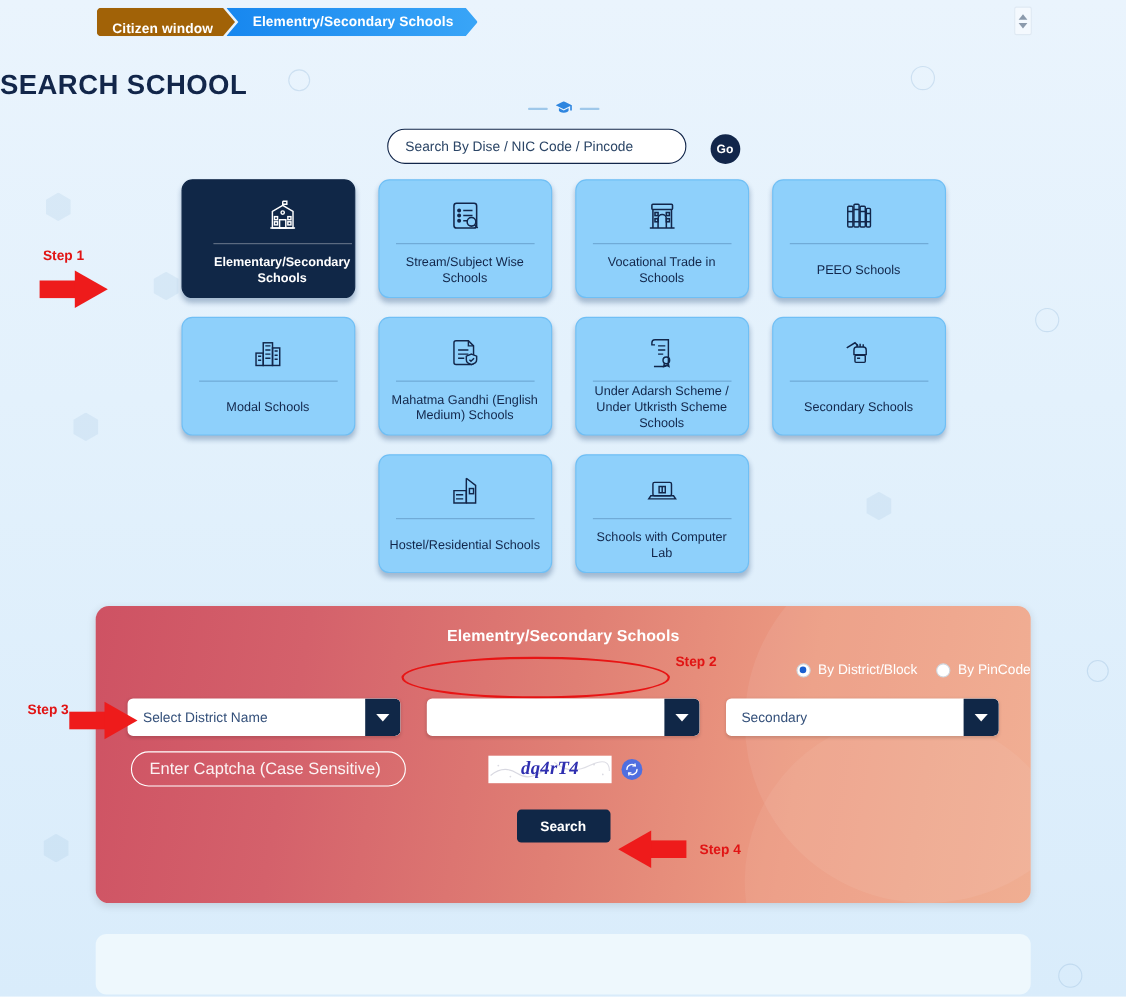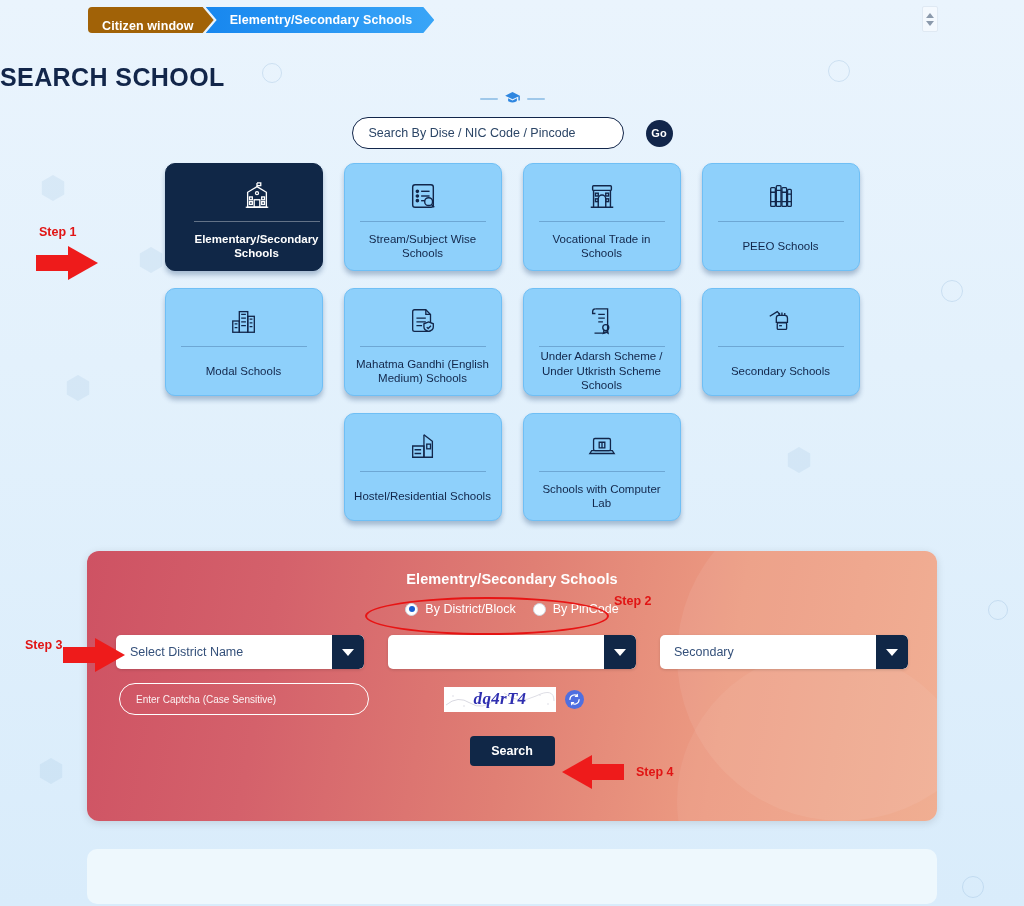--- a/index.html
+++ b/index.html
@@ -66,21 +66,21 @@
   .title-sep {
     position: absolute; top: 92px; left: 0; right: 0;
     display: flex; align-items: center; justify-content: center; gap: 7px;
   }
   .title-sep .dash { width: 18px; height: 2px; background: #9fc8ea; border-radius: 2px; }
   .cap-icon { color: #2e86e0; font-size: 13px; line-height: 1; }
 
   
   .search-row {
     position: absolute; top: 117px; left: 0; right: 0;
-    display: flex; justify-content: center; align-items: center; gap: 22px;
+    display: flex; justify-content: center; align-items: flex-end; gap: 22px;
   }
   .search-field {
     width: 272px; height: 32px; border-radius: 16px;
     border: 1.5px solid #12264a; background: #fff;
     padding: 0 16px; font-size: 12.5px; color: #2e4465;
     font-family: "Liberation Sans", sans-serif; outline: none;
   }
   .search-field::placeholder { color: #2b4straight; color: #2b4566; }
   .go-btn {
     width: 27px; height: 27px; border-radius: 50%; background: #12264a; border: none;
@@ -126,21 +126,21 @@
   }
   .panel-blob2 {
     position: absolute; right: -40px; bottom: -130px; width: 300px; height: 300px;
     border-radius: 50%; background: rgba(255,255,255,.06);
   }
   .panel-title {
     position: relative; text-align: center; margin-top: 20px;
     color: #fff; font-size: 14.5px; font-weight: 700; letter-spacing: .1px;
   }
   .radio-row {
-    position: relative; display: flex; justify-content: center; align-items: center;
+    position: relative; display: flex; justify-content: flex-end; align-items: center;
     gap: 17px; margin-top: 15px;
   }
   .radio-opt { display: flex; align-items: center; gap: 7px; cursor: pointer; }
   .radio-dot {
     width: 13px; height: 13px; border-radius: 50%; background: #fff;
     border: 1px solid #cfd6de; display: flex; align-items: center; justify-content: center;
   }
   .radio-dot.on::after {
     content: ""; width: 6px; height: 6px; border-radius: 50%; background: #1a5fd0;
   }
@@ -171,21 +171,21 @@
   }
   .select-arrow::after {
     content: ""; width: 0; height: 0;
     border-left: 6px solid transparent; border-right: 6px solid transparent;
     border-top: 7px solid #fff;
   }
 
   .row2 { position: relative; display: flex; align-items: center; margin-top: 14px; padding-left: 32px; }
   .captcha-input {
     width: 250px; height: 32px; border-radius: 16px; border: 1px solid #fff;
-    background: transparent; padding: 0 16px; font-size: 10px; color: #fff;
+    background: transparent; padding: 0 16px; font-size: 15px; color: #fff;
     font-family: "Liberation Sans", sans-serif; outline: none;
   }
   .captcha-input::placeholder { color: rgba(255,255,255,.92); }
   .captcha-box {
     margin-left: 75px; width: 112px; height: 25px; background: #fff;
     display: flex; align-items: center; justify-content: center; position: relative;
     overflow: hidden;
   }
   .captcha-text {
     font-family: "Liberation Serif", serif; font-style: italic; font-weight: 700;

